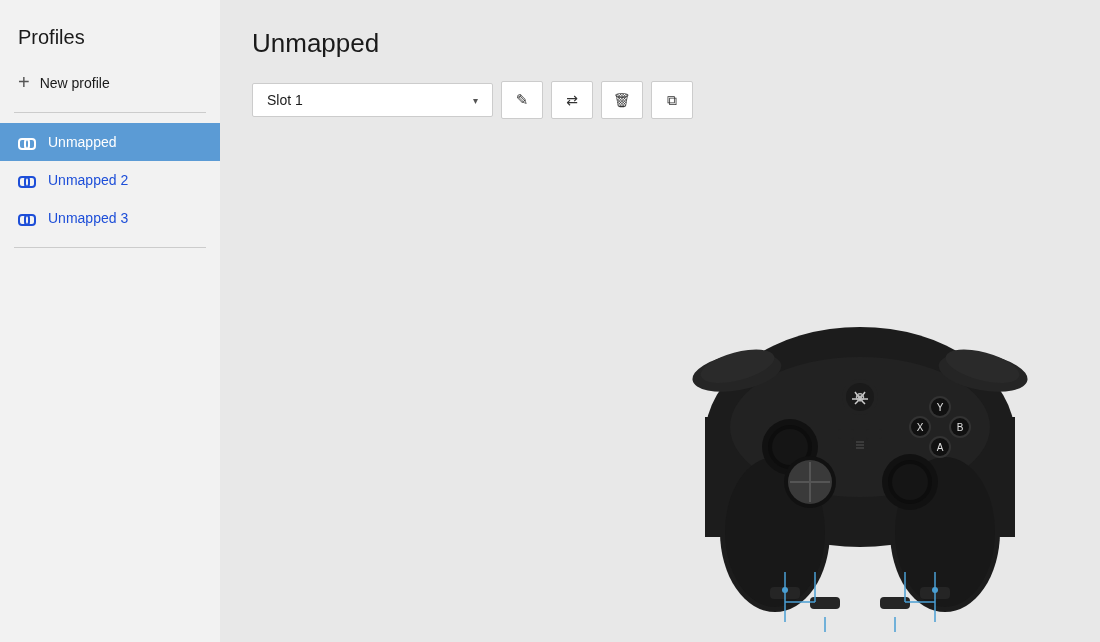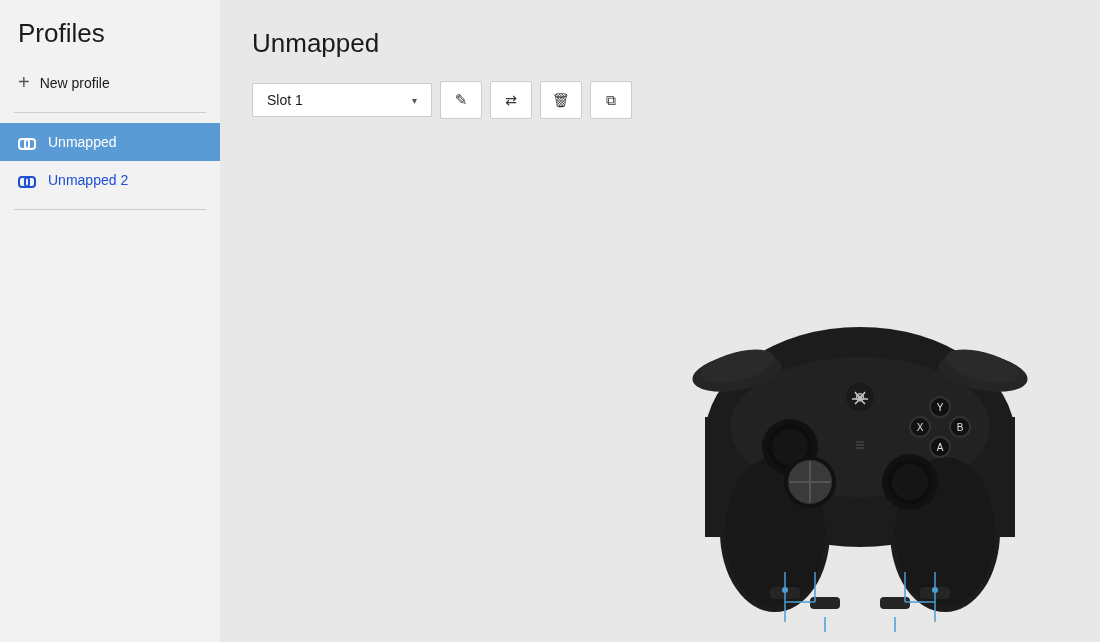--- a/index.html
+++ b/index.html
@@ -16,24 +16,25 @@
     .sidebar {
       width: 220px;
       min-width: 220px;
       background: #f2f2f2;
       display: flex;
       flex-direction: column;
       padding-top: 18px;
     }
 
     .sidebar-title {
-      font-size: 26px;
+      font-size: 20px;
       font-weight: 300;
       color: #1a1a1a;
       padding: 0 18px 14px 18px;
+      margin-top: 8px;
     }
 
     .new-profile-btn {
       display: flex;
       align-items: center;
       gap: 10px;
       padding: 8px 18px;
       cursor: pointer;
       color: #1a1a1a;
       font-size: 14px;
@@ -116,21 +117,21 @@
       display: flex;
       align-items: center;
       gap: 8px;
       margin-bottom: 30px;
     }
 
     .slot-select {
       display: flex;
       align-items: center;
       justify-content: space-between;
-      width: 180px;
+      width: 241px;
       padding: 8px 14px;
       background: #fff;
       border: 1px solid #ccc;
       border-radius: 2px;
       cursor: pointer;
       font-size: 14px;
       color: #1a1a1a;
     }
 
     .slot-select-arrow {
@@ -177,20 +178,24 @@
   <div class="profile-item active">
     <span class="profile-icon"></span>
     <span>Unmapped</span>
   </div>
 
   <div class="profile-item">
     <span class="profile-icon"></span>
     <span>Unmapped 2</span>
   </div>
 
+  <div class="profile-item">
+    <span class="profile-icon"></span>
+    <span>Unmapped 3</span>
+  </div>
 
   <div class="divider"></div>
 </div>
 
 <div class="main">
   <div class="page-title">Unmapped</div>
 
   <div class="toolbar">
     <div class="slot-select">
       <span>Slot 1</span>

